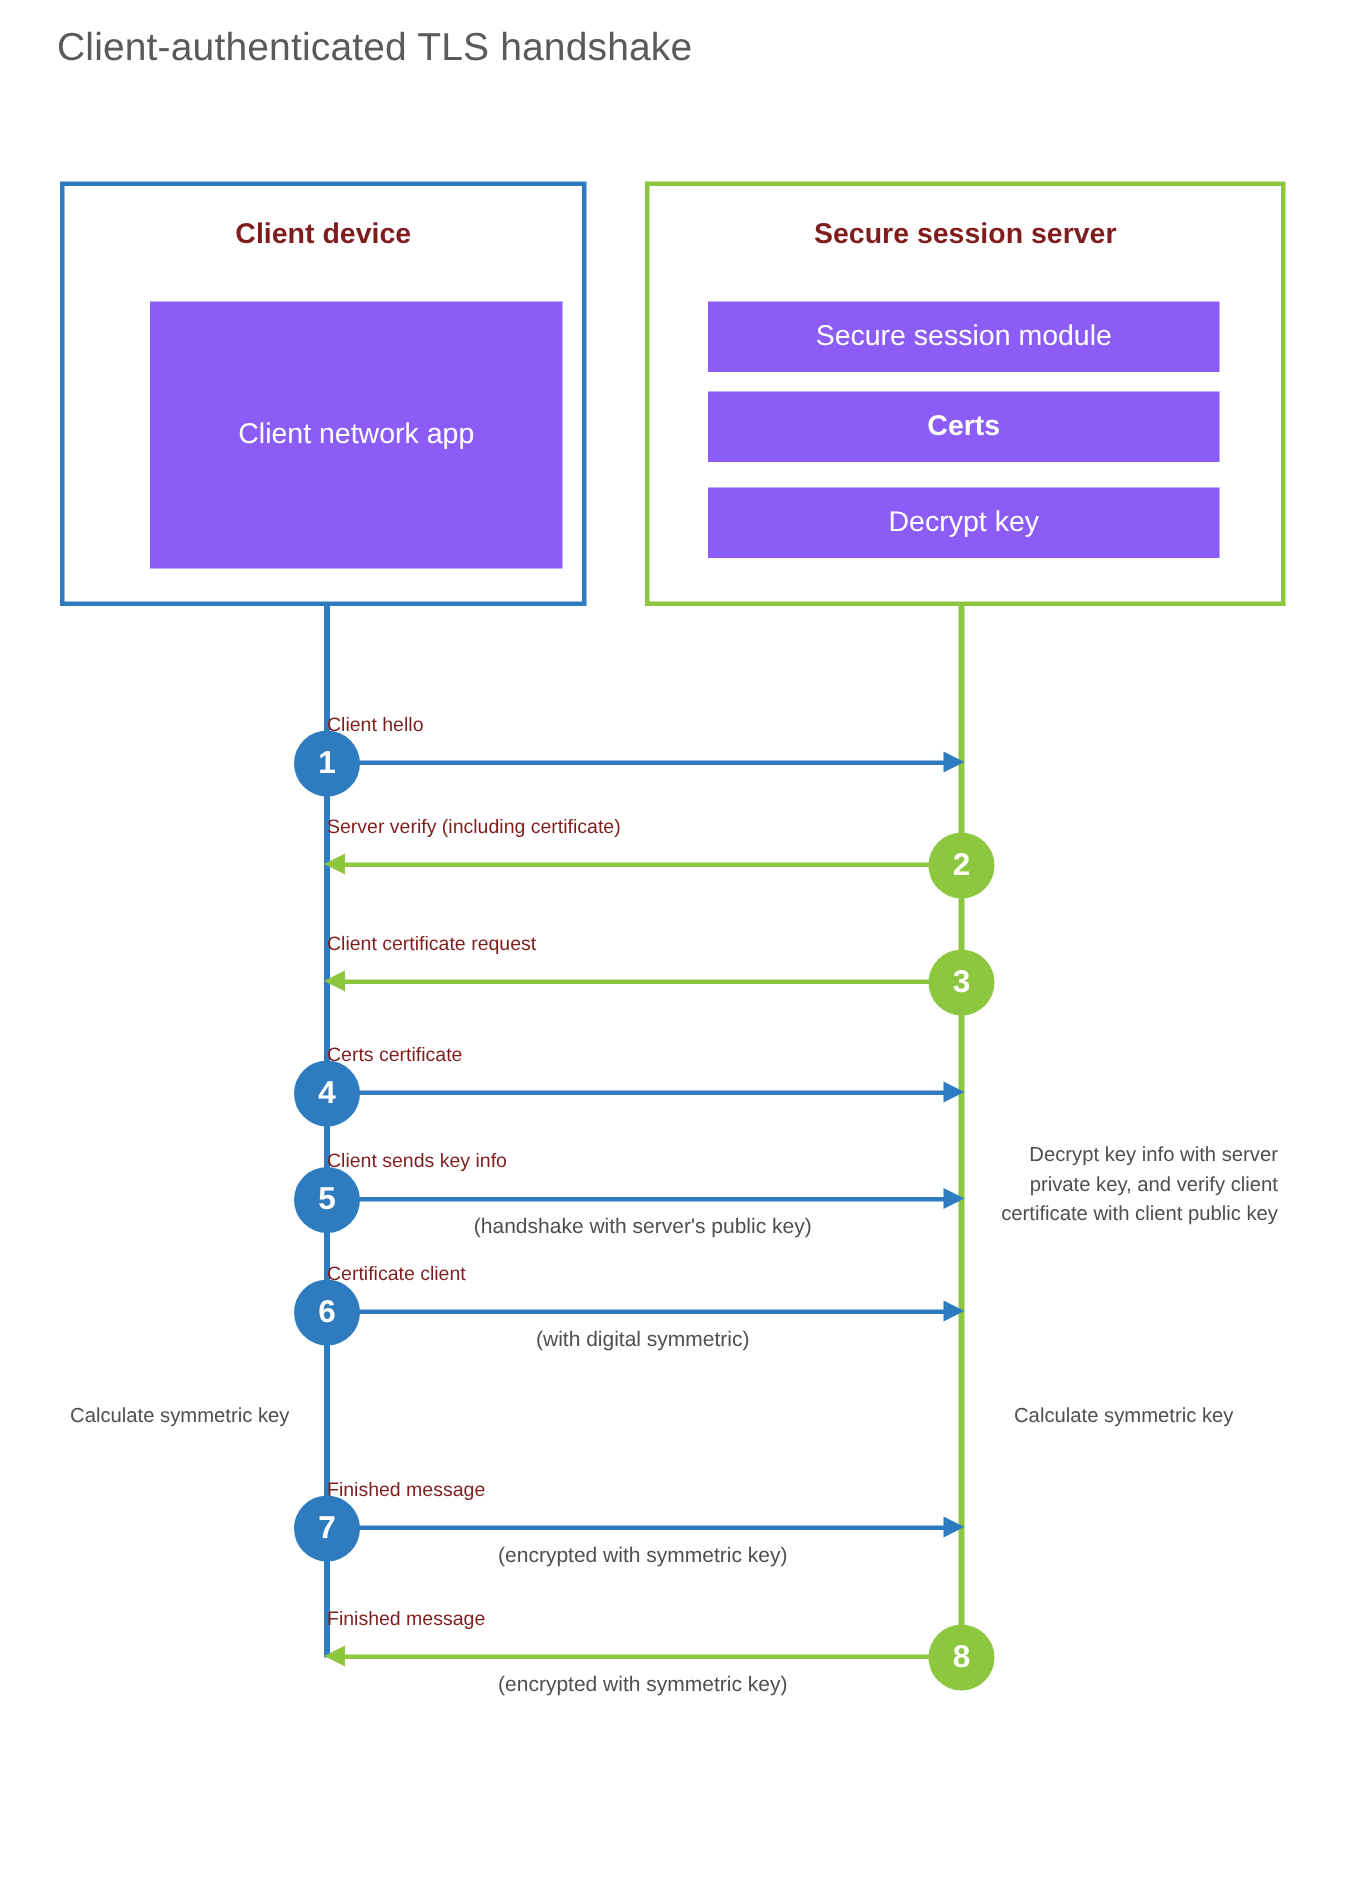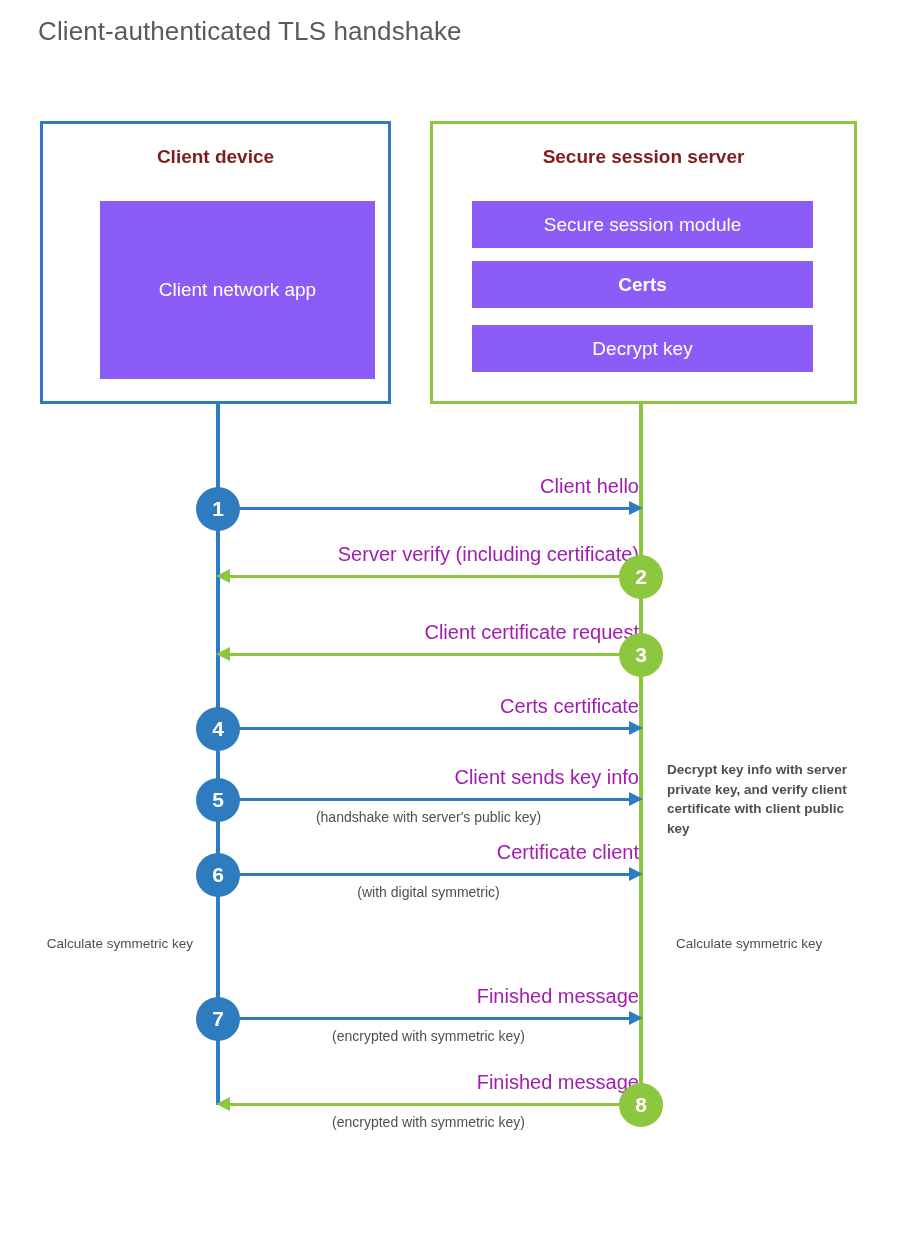--- a/index.html
+++ b/index.html
@@ -175,23 +175,23 @@
   }
   .step-badge.on-server {
     left: 619px;
     background: #8DC63F;
   }
 
   .msg-label {
     position: absolute;
     left: 218px;
     width: 421px;
-    text-align: right;
-    font-size: 20px;
-    color: #a21caf;
+    text-align: left;
+    font-size: 13px;
+    color: #7f1d1d;
     top: -32px;
     white-space: nowrap;
   }
   .msg-sublabel {
     position: absolute;
     left: 218px;
     width: 421px;
     text-align: center;
     font-size: 14px;
     color: #4f4f4f;
@@ -203,22 +203,21 @@
   .side-note {
     position: absolute;
     font-size: 13.5px;
     line-height: 1.45;
     color: #4f4f4f;
   }
   .side-note.right-note {
     left: 667px;
     top: 760px;
     width: 185px;
-    text-align: left;
-    font-weight: bold;
+    text-align: right;
   }
   .side-note.calc-left {
     left: 40px;
     top: 934px;
     width: 153px;
     text-align: right;
   }
   .side-note.calc-right {
     left: 676px;
     top: 934px;

